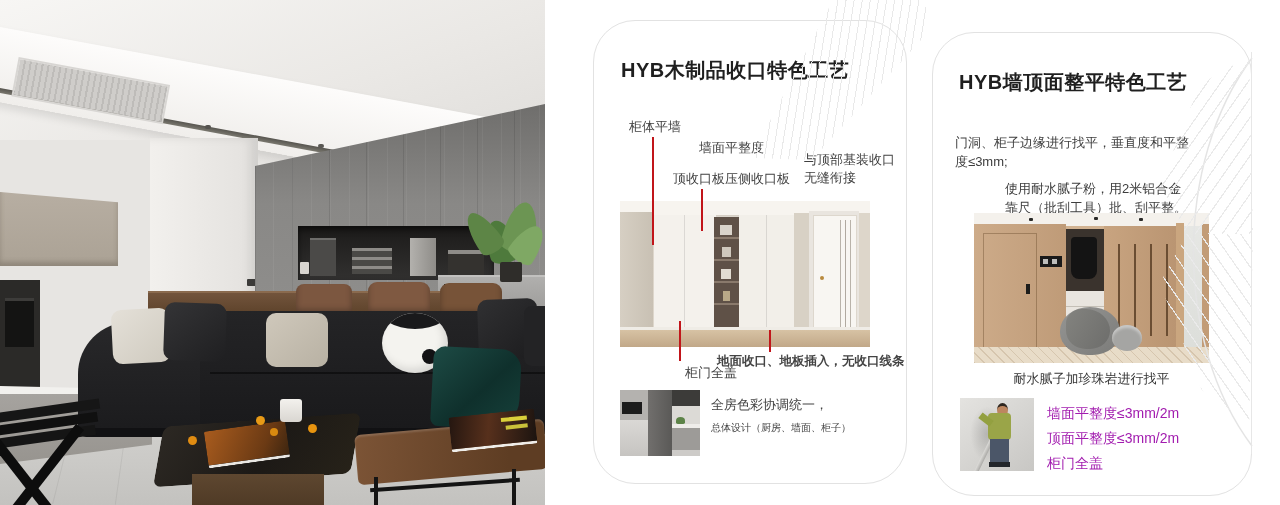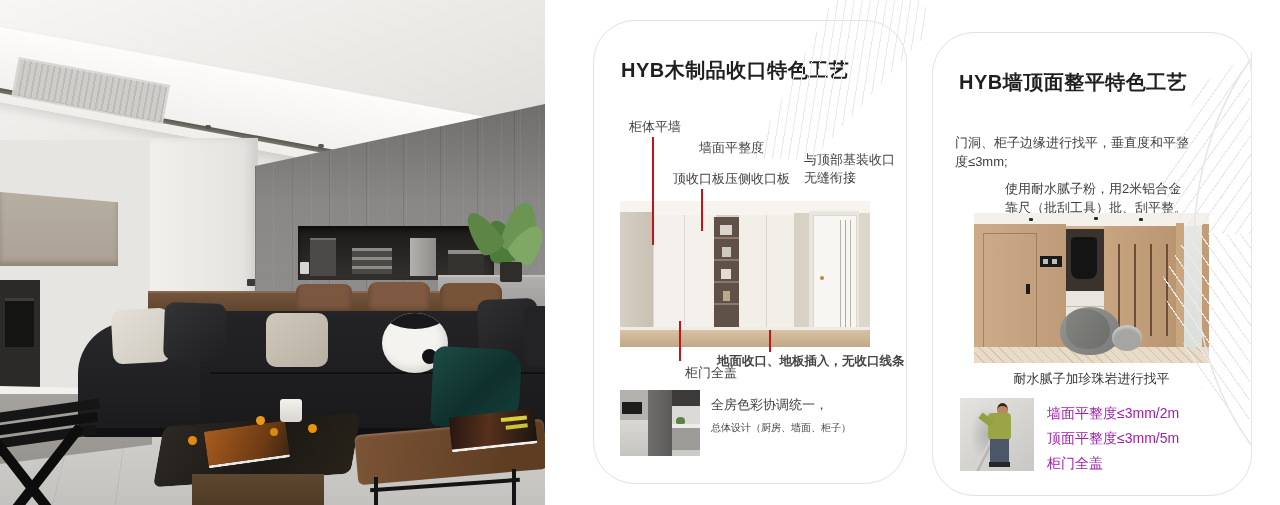--- a/index.html
+++ b/index.html
@@ -254,17 +254,17 @@
       <div class="abs" style="left:10px;top:8px;width:34px;height:56px;background:radial-gradient(ellipse at center,rgba(0,0,0,.16),rgba(0,0,0,0) 70%);"></div>
       <div class="abs" style="left:8px;top:6px;width:4px;height:80px;background:linear-gradient(90deg,#dcdbd8,#a9a8a5);transform:rotate(26deg);transform-origin:bottom left;"></div>
       <div class="abs" style="left:37px;top:5px;width:11px;height:11px;background:#bd8660;border-radius:50%;border-top:3px solid #2d2620;"></div>
       <div class="abs" style="left:28px;top:15px;width:23px;height:27px;background:#9aa548;border-radius:4px;"></div>
       <div class="abs" style="left:19px;top:18px;width:14px;height:7px;background:#93a040;transform:rotate(38deg);"></div>
       <div class="abs" style="left:30px;top:41px;width:19px;height:24px;background:#4b5668;"></div>
       <div class="abs" style="left:29px;top:64px;width:21px;height:5px;background:#23262b;"></div>
     </div>
 
     <div class="spec" style="left:114px;top:368px;">墙面平整度≤3mm/2m</div>
-    <div class="spec" style="left:114px;top:393px;">顶面平整度≤3mm/5m</div>
+    <div class="spec" style="left:114px;top:393px;">顶面平整度≤3mm/2m</div>
     <div class="spec" style="left:114px;top:418px;">柜门全盖</div>
   </div>
 
 </div>
 
 </body></html>

